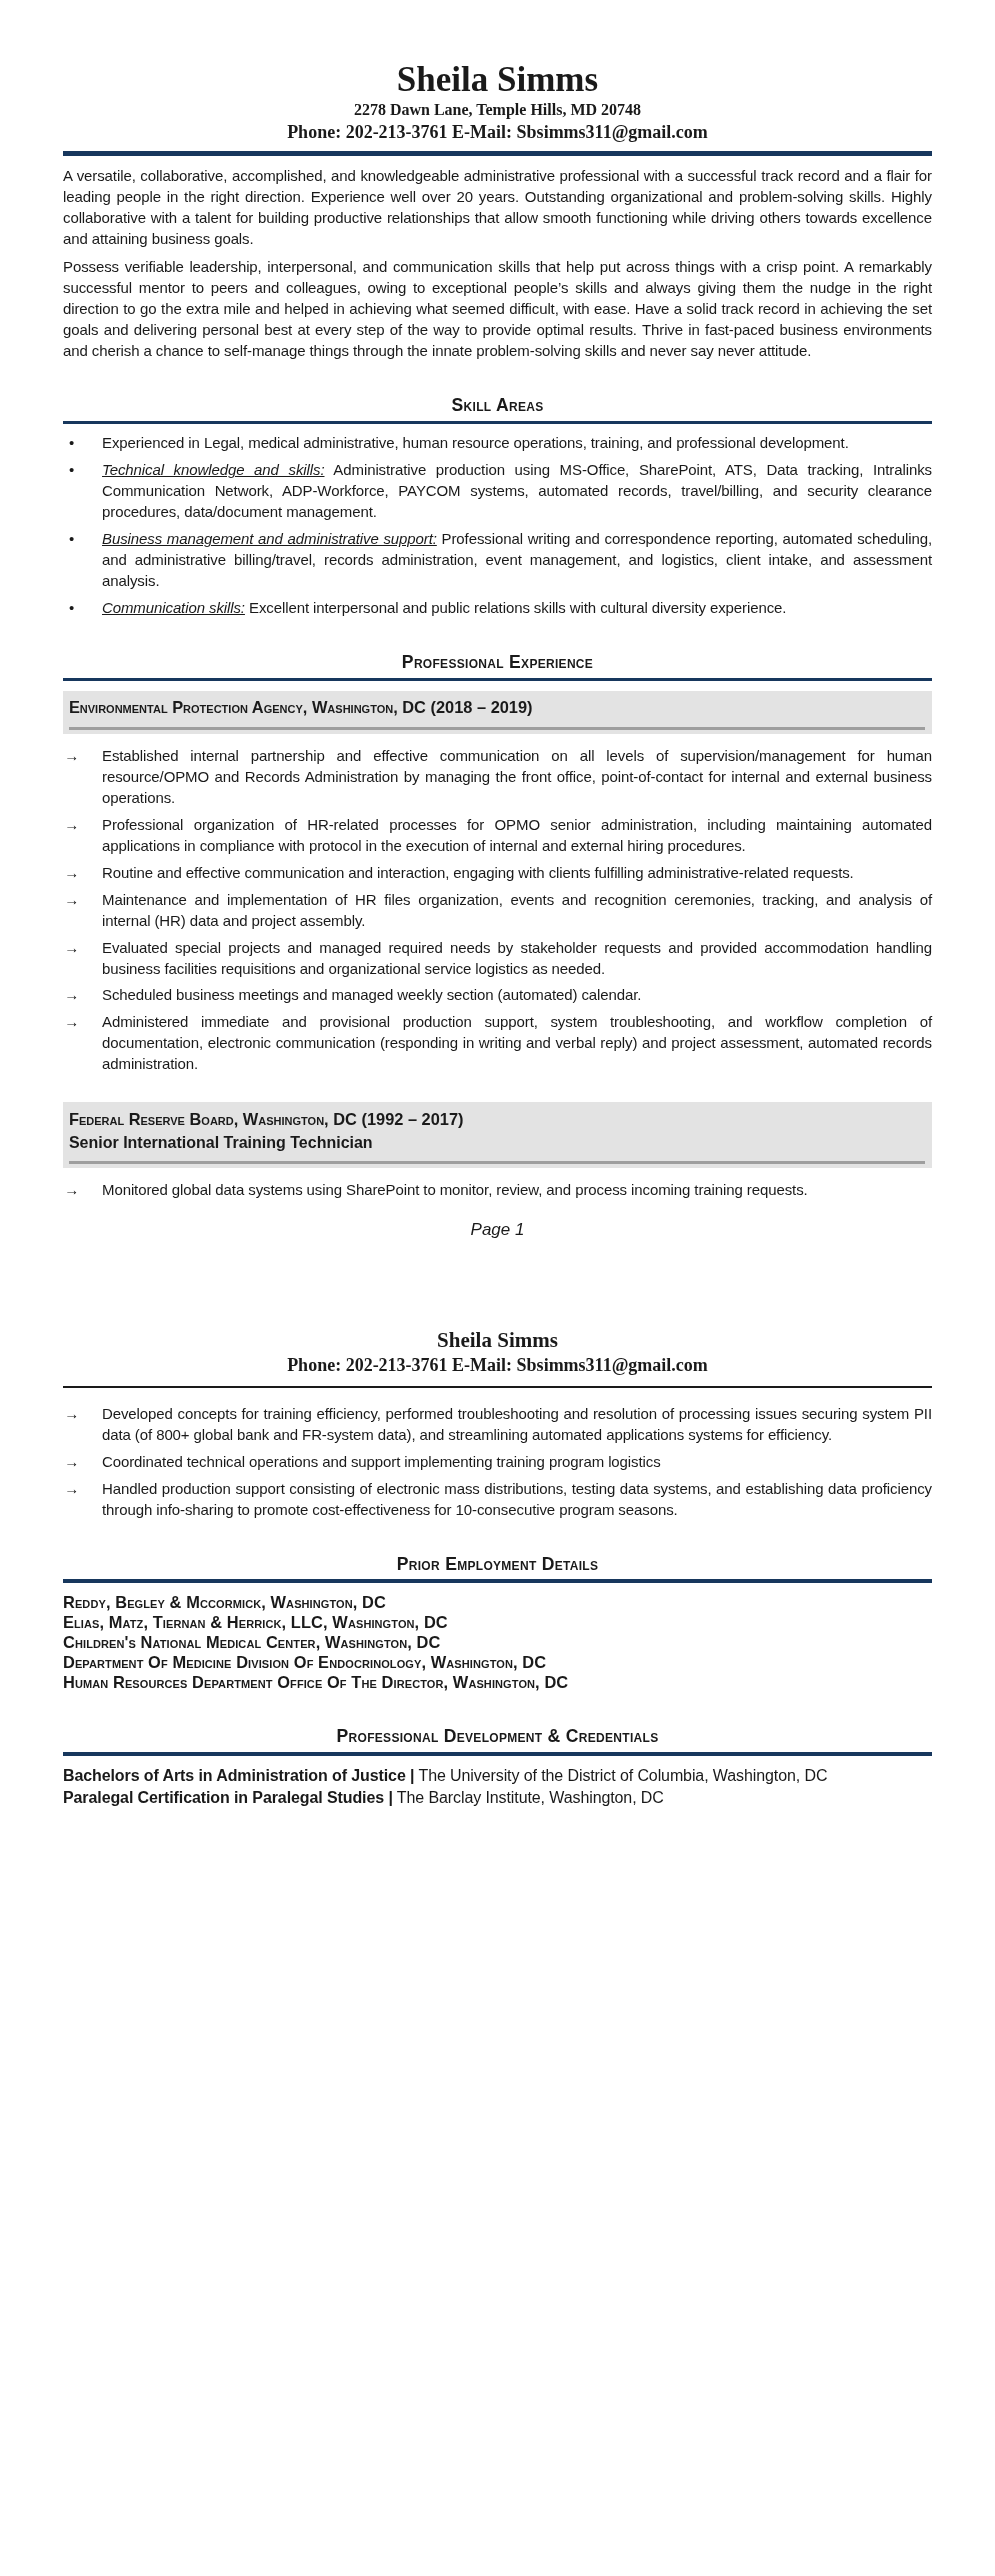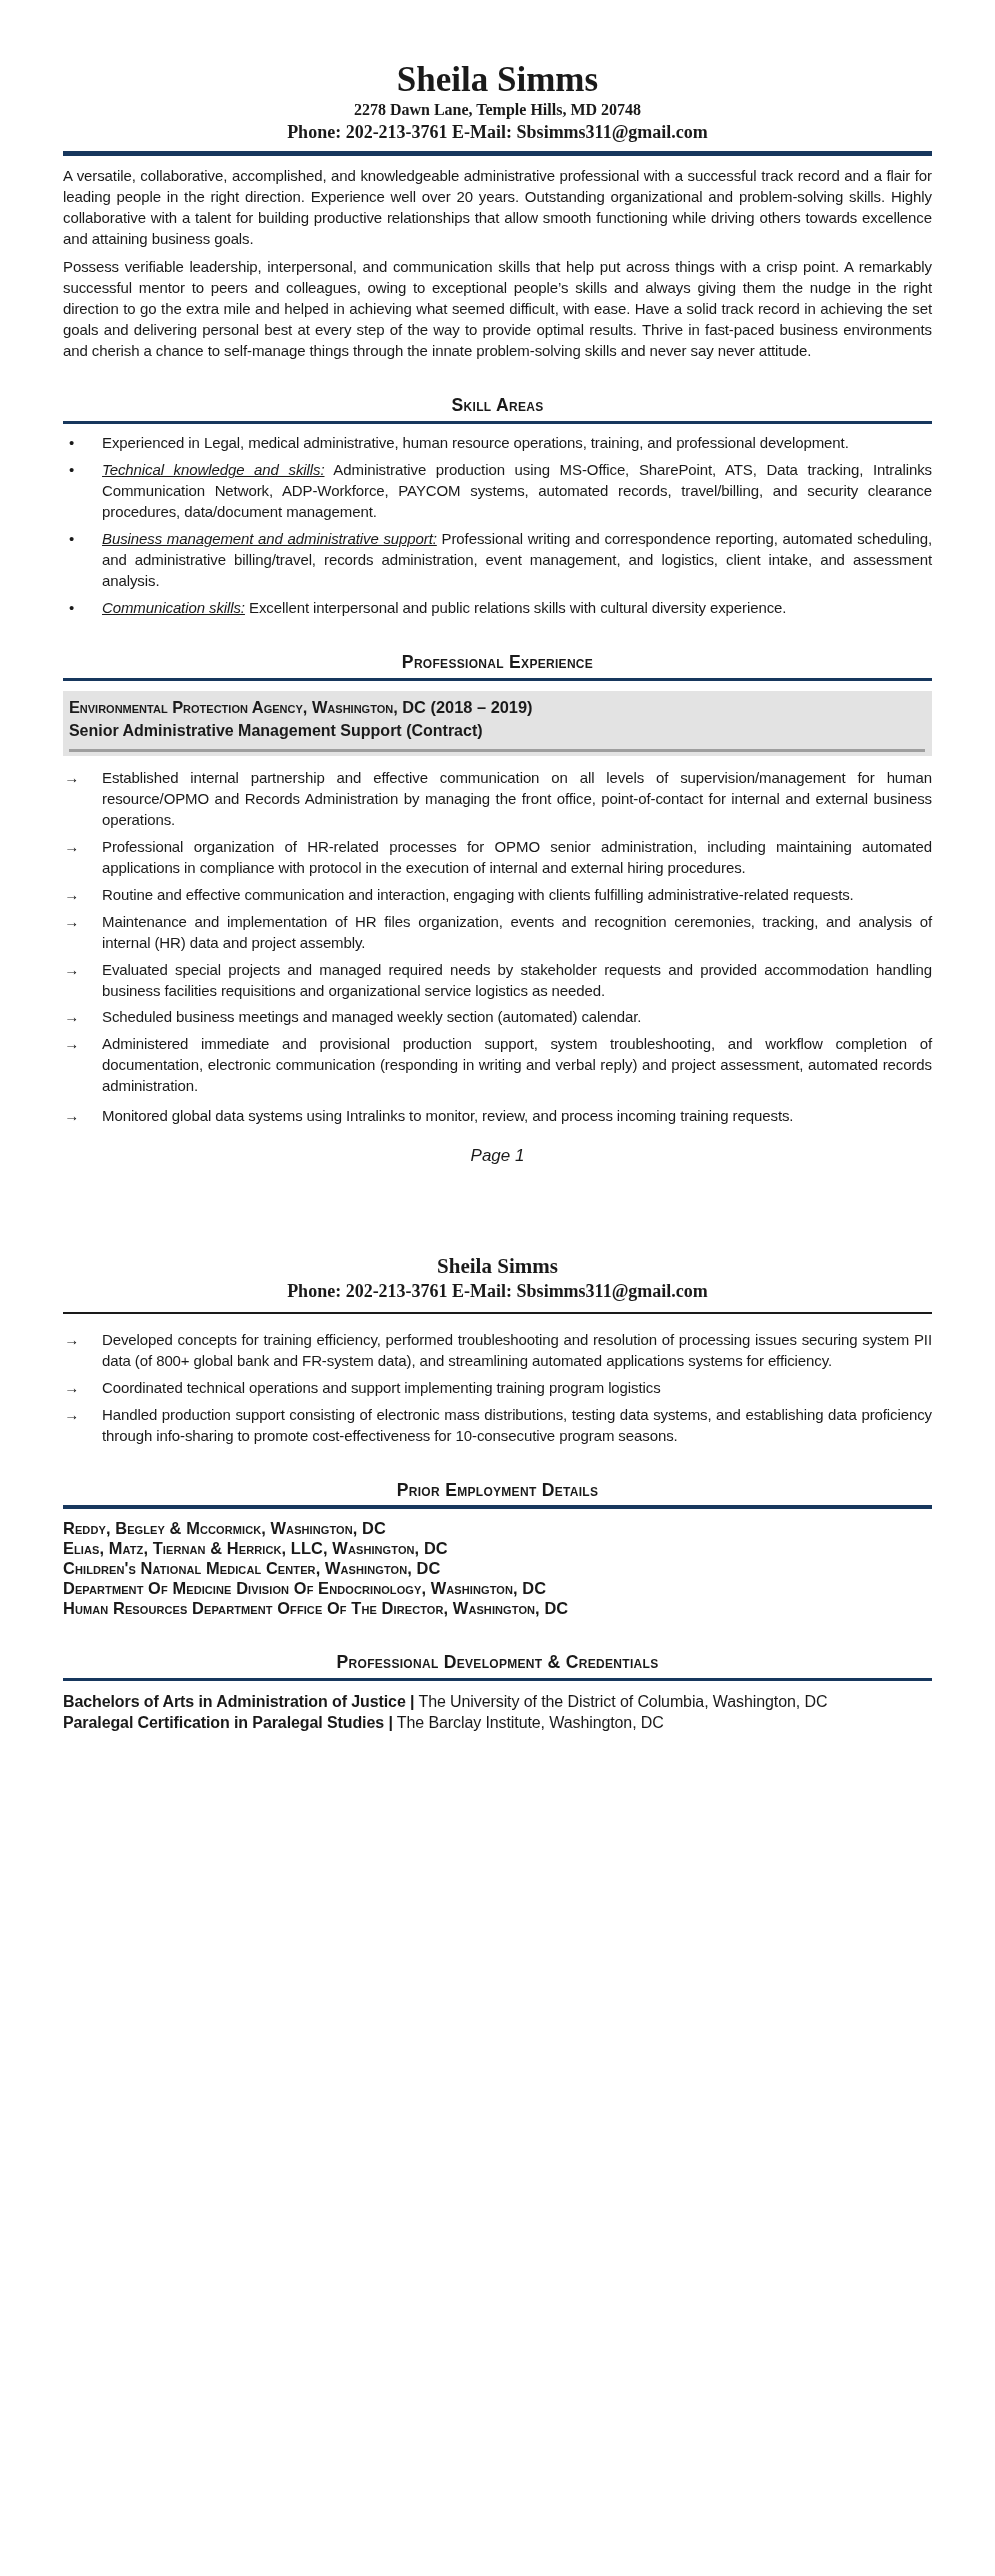--- a/index.html
+++ b/index.html
@@ -120,21 +120,20 @@
       </li>
     </ul>
   </section>
 
   <section class="sec">
     <h2 class="sec-head">Professional Experience</h2>
     <div class="rule-navy thin"></div>
 
     <div class="jobbox">
       <div class="employer">Environmental Protection Agency, Washington, DC (2018 – 2019)</div>
-      <div class="jobtitle">Senior Administrative Management Support (Contract)</div>
       <div class="jobbox-rule"></div>
     </div>
 
     <ul class="alist">
       <li>
         <span class="marker">→</span>
         <span class="btext">Established internal partnership and effective communication on all levels of supervision/management for human resource/OPMO and Records Administration by managing the front office, point-of-contact for internal and external business operations.</span>
       </li>
       <li>
         <span class="marker">→</span>
@@ -155,25 +154,30 @@
       <li>
         <span class="marker">→</span>
         <span class="btext">Scheduled business meetings and managed weekly section (automated) calendar.</span>
       </li>
       <li>
         <span class="marker">→</span>
         <span class="btext">Administered immediate and provisional production support, system troubleshooting, and workflow completion of documentation, electronic communication (responding in writing and verbal reply) and project assessment, automated records administration.</span>
       </li>
     </ul>
 
+    <div class="jobbox second">
+      <div class="employer">Federal Reserve Board, Washington, DC (1992 – 2017)</div>
+      <div class="jobtitle">Senior International Training Technician</div>
+      <div class="jobbox-rule"></div>
+    </div>
 
     <ul class="alist">
       <li>
         <span class="marker">→</span>
-        <span class="btext">Monitored global data systems using Intralinks to monitor, review, and process incoming training requests.</span>
+        <span class="btext">Monitored global data systems using SharePoint to monitor, review, and process incoming training requests.</span>
       </li>
     </ul>
   </section>
 
   <div class="page-marker">Page 1</div>
 </div>
 
 <div class="page">
 
   <header class="p2-header">

